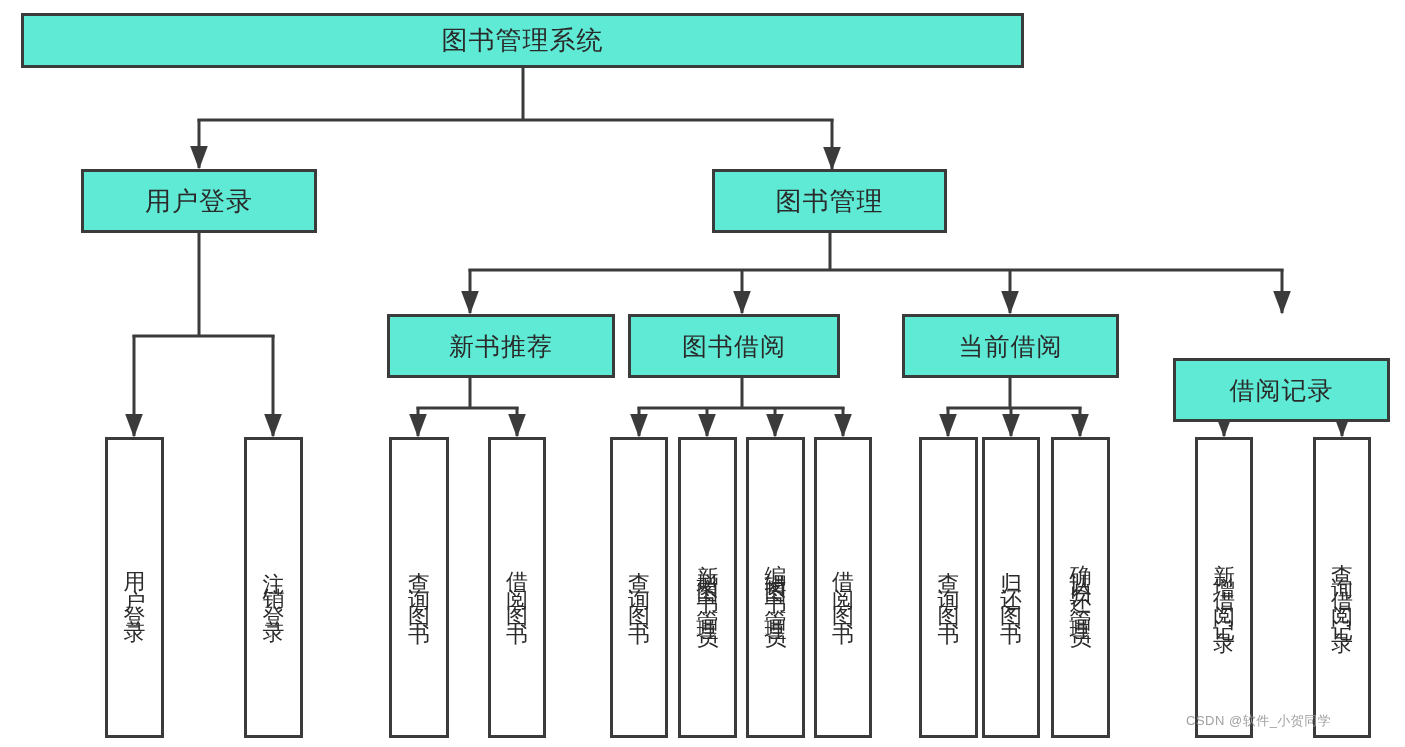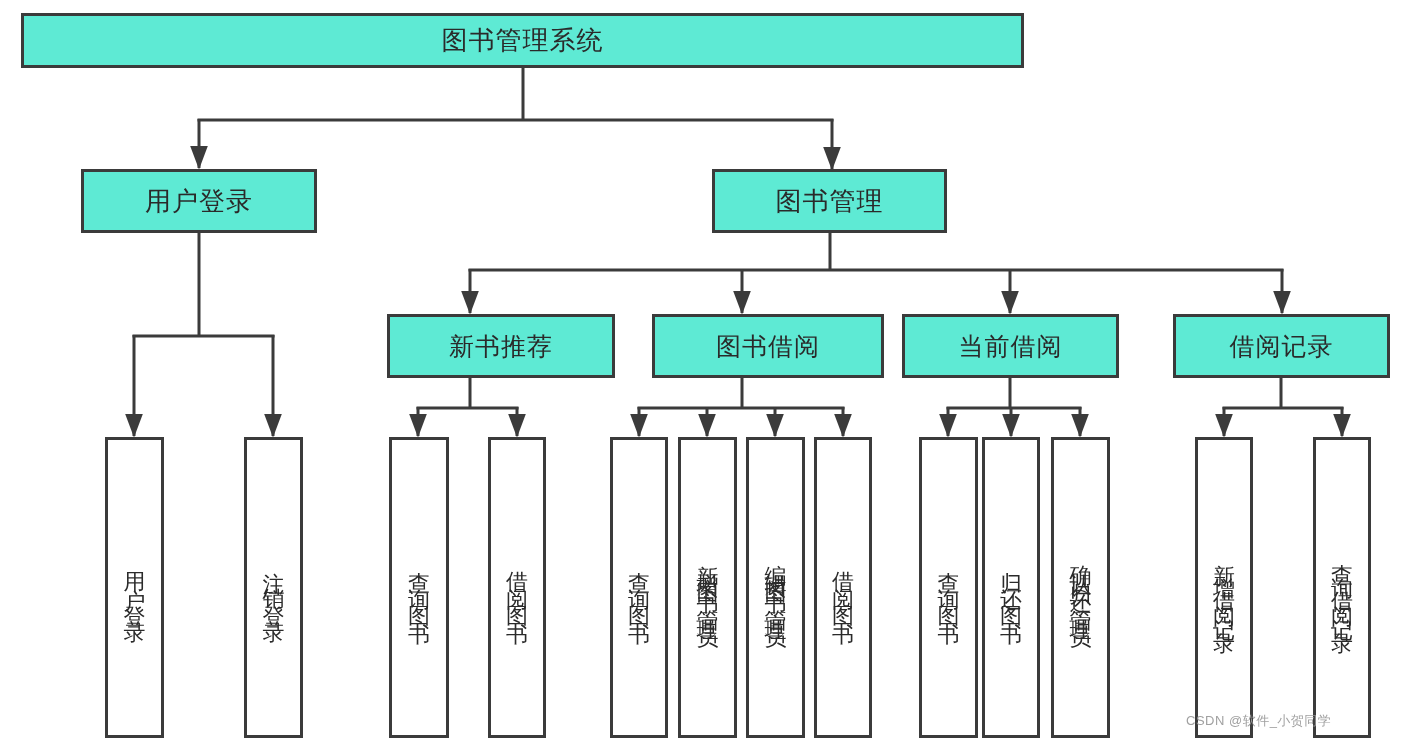--- a/index.html
+++ b/index.html
@@ -108,23 +108,23 @@
       <line class="wire" x1="1342" y1="407" x2="1342" y2="436" marker-end="url(#ah)"></line>
     </g>
   </svg>
 
   <div class="node root">图书管理系统</div>
 
   <div class="node lvl2" style="left:81px;width:236px;">用户登录</div>
   <div class="node lvl2" style="left:712px;width:235px;font-family:Liberation Mono, monospace;">图书管理</div>
 
   <div class="node lvl3" style="left:362px;width:228px;margin-left:25px;">新书推荐</div>
-  <div class="node lvl3" style="left:652px;width:232px;">图书借阅</div>
+  <div class="node lvl3" style="left:628px;width:212px;">图书借阅</div>
   <div class="node lvl3" style="left:902px;width:217px;font-family:Liberation Mono, monospace;">当前借阅</div>
-  <div class="node lvl3" style="left:1173px;width:217px;">借阅记录</div>
+  <div class="node lvl3" style="left:1173px;width:217px;margin-top:44px;">借阅记录</div>
 
   <div class="leaf ls-wide" style="left:105px;">用户登录</div>
   <div class="leaf ls-wide" style="left:244px;">注销登录</div>
 
   <div class="leaf ls-wide" style="left:389px;width:60px;">查询图书</div>
   <div class="leaf ls-wide" style="left:488px;width:58px;">借阅图书</div>
 
   <div class="leaf ls-wide" style="left:610px;width:58px;">查询图书</div>
   <div class="leaf" style="left:678px;">新增图书（管理员）</div>
   <div class="leaf" style="left:746px;">编辑图书（管理员）</div>

